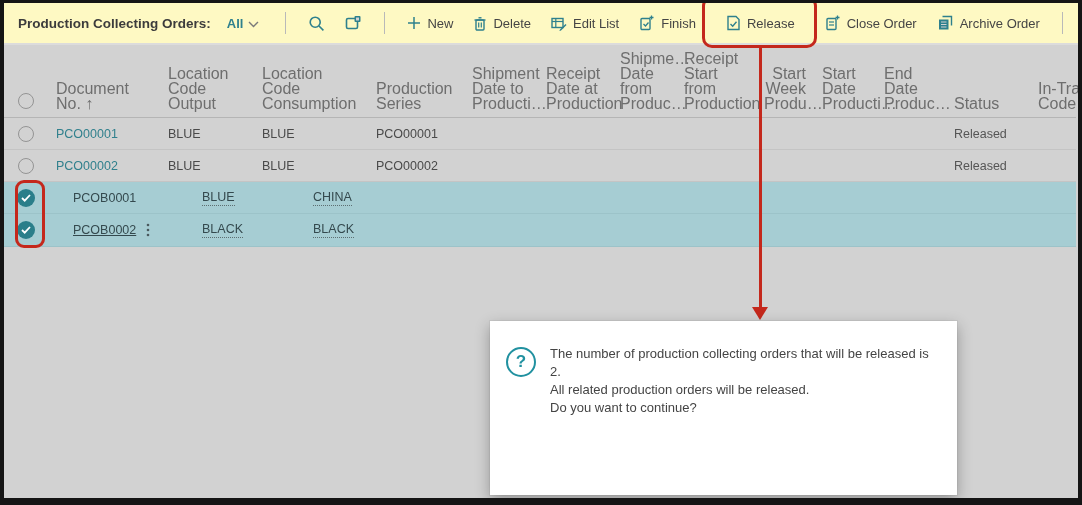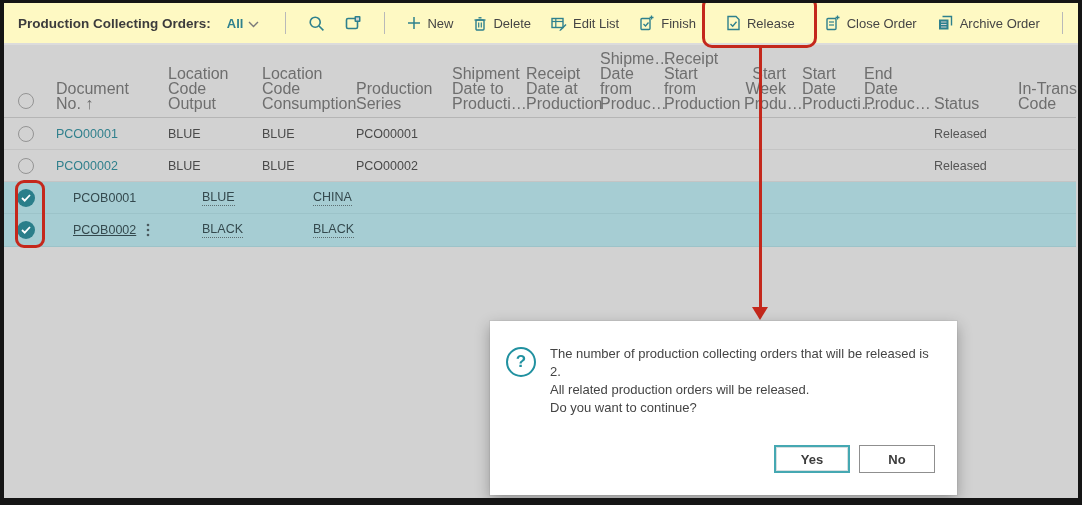--- a/index.html
+++ b/index.html
@@ -52,21 +52,21 @@
   .grid { width:1072px; }
   .hrow { display:flex; align-items:flex-end; min-height:73px; border-bottom:1px solid #b5b5b5; }
   .hcell { font-size:16px; color:#6e6e6e; line-height:15px; padding:0 8px 6px 8px; }
   .cell  { font-size:12.5px; color:#4a4a4a; padding:0 8px; display:flex; align-items:center; overflow:hidden; }
   .hr { text-align:right; }
 
   .c0{width:44px; flex:0 0 44px; display:flex; justify-content:center;}
   .c1{width:112px; flex:0 0 112px;}
   .c2{width:94px; flex:0 0 94px;}
   .c3{width:94px; flex:0 0 94px;}
-  .c4{width:96px; flex:0 0 96px;}
+  .c4{width:96px; flex:0 0 96px;margin-left:20px;}
   .c5{width:74px; flex:0 0 74px;}
   .c6{width:74px; flex:0 0 74px;}
   .c7{width:64px; flex:0 0 64px;}
   .c8{width:80px; flex:0 0 80px;}
   .c9{width:58px; flex:0 0 58px;}
   .c10{width:62px; flex:0 0 62px;}
   .c11{width:70px; flex:0 0 70px;}
   .c12{width:72px; flex:0 0 72px;}
   .c13{width:78px; flex:0 0 78px;margin-left:12px;}
 
@@ -381,20 +381,16 @@
 
   <div class="dialog">
     <div class="dlg-body">
       <div class="q-icon">?</div>
       <div class="dlg-text">
         <div>The number of production collecting orders that will be released is 2.</div>
         <div>All related production orders will be released.</div>
         <div>Do you want to continue?</div>
       </div>
     </div>
-    <div class="dlg-buttons">
-      <div class="btn btn-yes">Yes</div>
-      <div class="btn btn-no">No</div>
-    </div>
   </div>
 
 </div>
 </div>
 
 </body></html>

